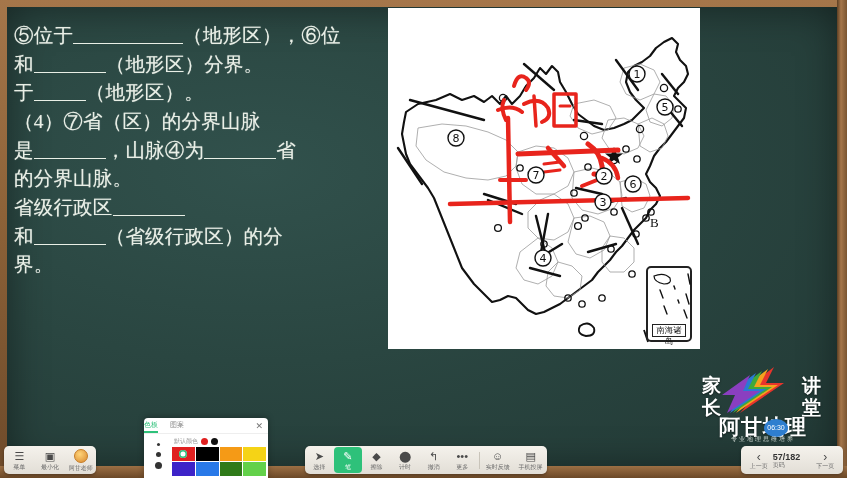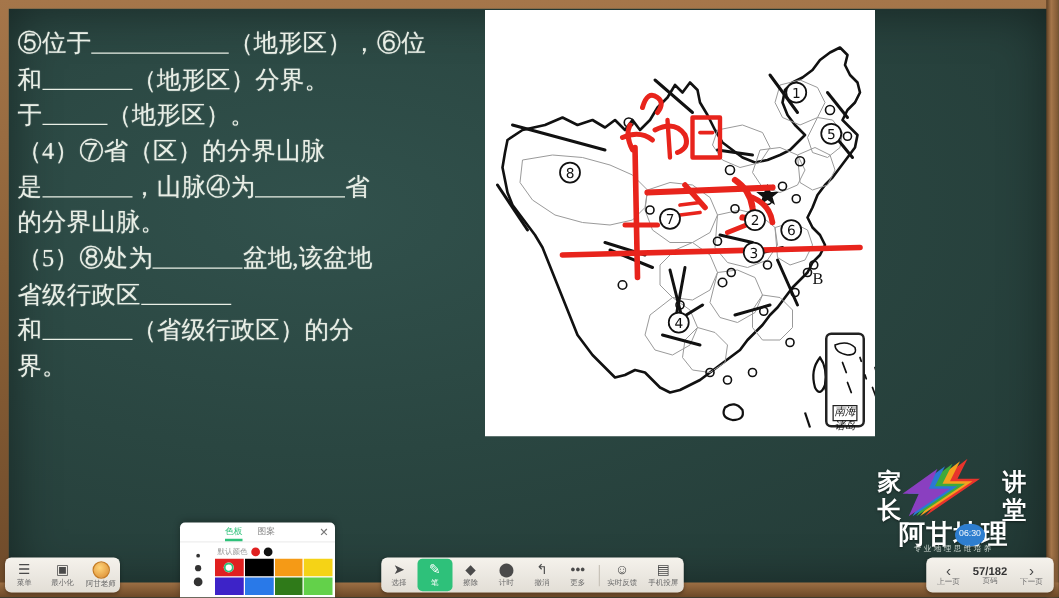--- a/index.html
+++ b/index.html
@@ -50,22 +50,22 @@
   .b-xl{ width:110px; }
 
   
   #map-panel{
     position:absolute; left:388px; top:8px; width:312px; height:341px;
     background:#ffffff;
     overflow:hidden;
   }
   #map-panel svg{ display:block; }
   #inset-box{
-    position:absolute; right:8px; bottom:7px; width:32px; height:76px;
-    border:2px solid #222; border-radius:5px; background:#fff;font-style:italic;
+    position:absolute; right:8px; bottom:7px; width:46px; height:76px;
+    border:2px solid #222; border-radius:5px; background:#fff;
   }
   #inset-label{
     position:absolute; left:4px; bottom:3px; right:4px; height:13px;
     border:1.2px solid #222; background:#fff;
     font-size:8.5px; line-height:11px; text-align:center; color:#111;
     font-family:"DejaVu Sans",sans-serif;
   }
   #label-B{
     position:absolute; left:262px; top:207px;
     font-size:13px; color:#111; font-family:"Liberation Serif",serif;
@@ -130,36 +130,36 @@
     background:radial-gradient(circle at 40% 35%,#ffd479,#d9892f);
     border:1px solid #c57c25;
   }
   .pg-btn{
     display:flex; flex-direction:column; align-items:center; justify-content:center;
     width:30px; height:26px;
   }
   .pg-btn .ic{ font-size:12px; color:#4a4a4a; line-height:12px; }
   .pg-btn .lb{ font-size:6px; color:#6a6a6a; line-height:7px; }
   #pg-count{
-    display:flex; flex-direction:column; align-items:center; justify-content:center;
+    display:flex; flex-direction:column; justify-content:center;
     width:42px;
   }
   #pg-count .num{ font-size:9px; color:#333; font-weight:bold; line-height:10px; }
   #pg-count .lb{ font-size:6px; color:#6a6a6a; line-height:7px; }
 
   
   #palette{
     position:absolute; left:144px; top:418px; width:124px; height:60px;
     background:#fff; border-radius:4px 4px 0 0;
     box-shadow:0 -1px 6px rgba(0,0,0,.3);
     overflow:hidden;
   }
   #pal-tabs{
-    height:16px; display:flex; align-items:center; padding:0 16px;
-    border-bottom:1px solid #eee; position:relative;justify-content:center;
+    height:16px; display:flex; align-items:center; padding:0 0;
+    border-bottom:1px solid #eee; position:relative;
   }
   .pal-tab{
     font-size:7px; color:#888; margin-right:12px;
     font-family:"DejaVu Sans",sans-serif; position:relative; padding-bottom:2px;
   }
   .pal-tab.active{ color:#2ec17a; }
   .pal-tab.active:after{
     content:""; position:absolute; left:0; right:0; bottom:-1px;
     height:1.5px; background:#2ec17a;
   }
@@ -205,23 +205,20 @@
     <span>于</span><span class="blank b-sm"></span><span>（地形区）。</span>
   </div>
   <div class="ln">
     <span>（4）</span><span>⑦省（区）的分界山脉</span>
   </div>
   <div class="ln">
     <span>是</span><span class="blank b-md"></span><span>，山脉④为</span><span class="blank b-md"></span><span>省</span>
   </div>
   <div class="ln">
     <span>的分界山脉。</span>
-  </div>
-  <div class="ln">
-    <span>（5）</span><span>⑧处为</span><span class="blank b-md"></span><span>盆地,该盆地</span>
   </div>
   <div class="ln">
     <span>省级行政区</span><span class="blank b-md"></span>
   </div>
   <div class="ln">
     <span>和</span><span class="blank b-md"></span><span>（省级行政区）的分</span>
   </div>
   <div class="ln">
     <span>界。</span>
   </div>

